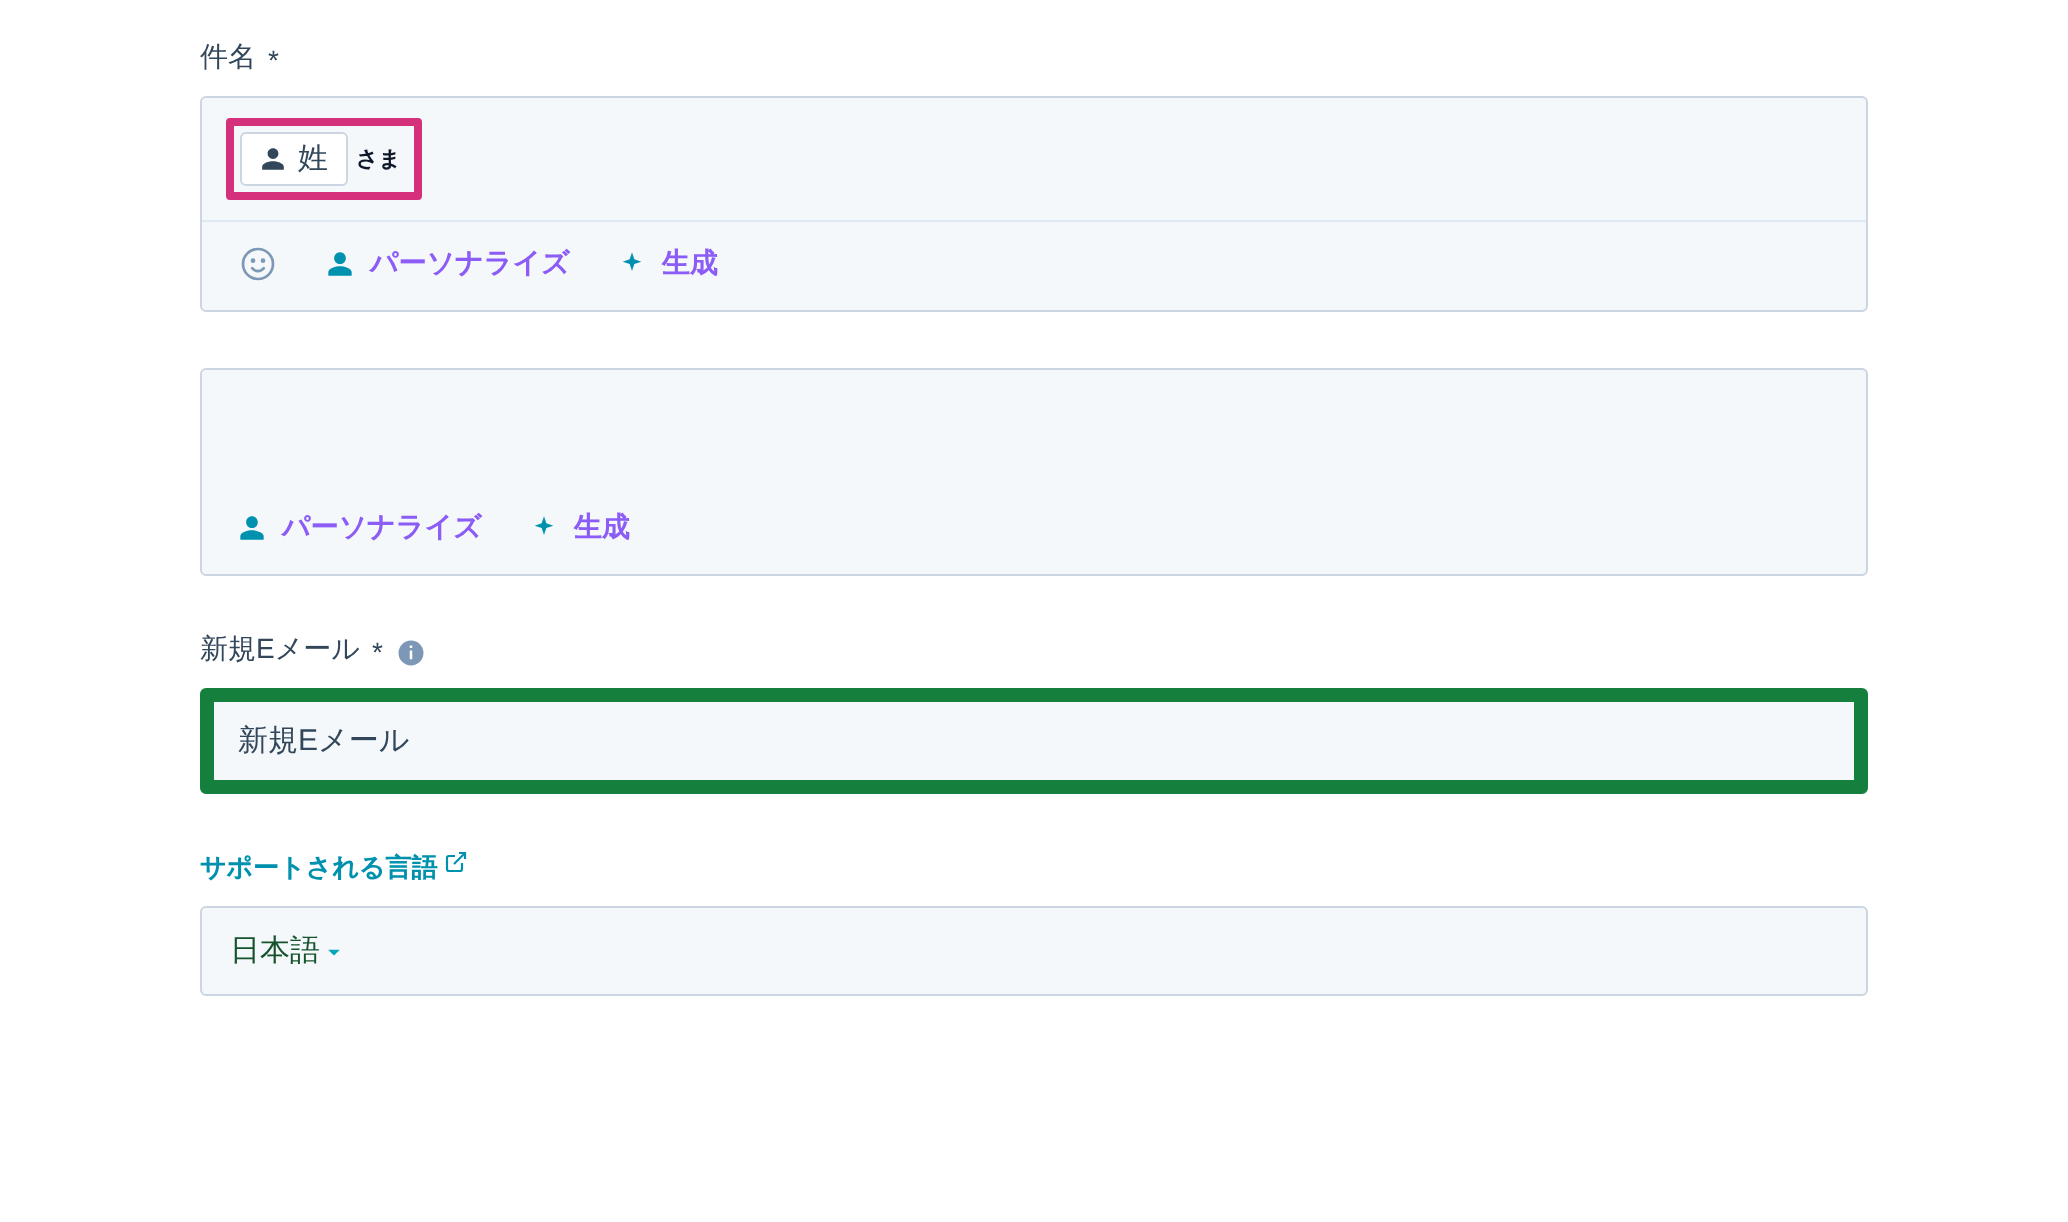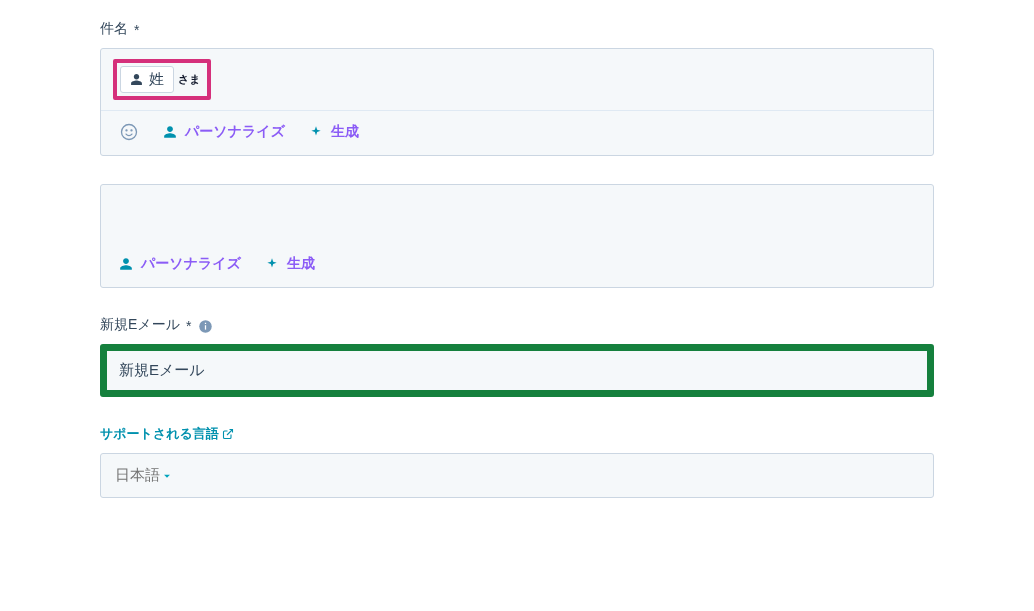--- a/index.html
+++ b/index.html
@@ -112,34 +112,34 @@
       font-size: 13px;
       color: #516f90;
       margin-top: 4px;
       margin-bottom: 10px;
     }
     .help-link {
       color: #0091ae;
       font-weight: 600;
       text-decoration: none;
       display: inline-flex;
-      align-items: center;
+      align-items: flex-start;
       gap: 3px;
     }
     .select-box {
       width: 100%;
       border: 1px solid #cbd6e2;
       border-radius: 3px;
       background: #f5f8fa;
       padding: 12px 14px;
       display: flex;
       align-items: center;
       cursor: pointer;
       font-size: 15px;
-      color: #737373;
+      color: #14532d;
     }
     .chevron {
       color: #00a4bd;
     }
     svg { display: block; }
   </style>
 </head>
 <body>
 
 <div class="field-group">

